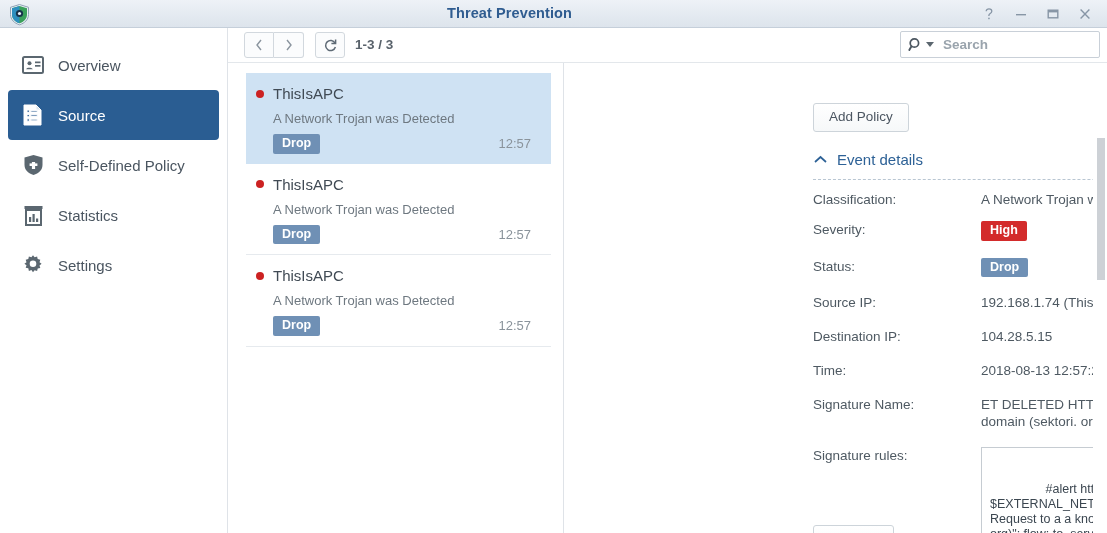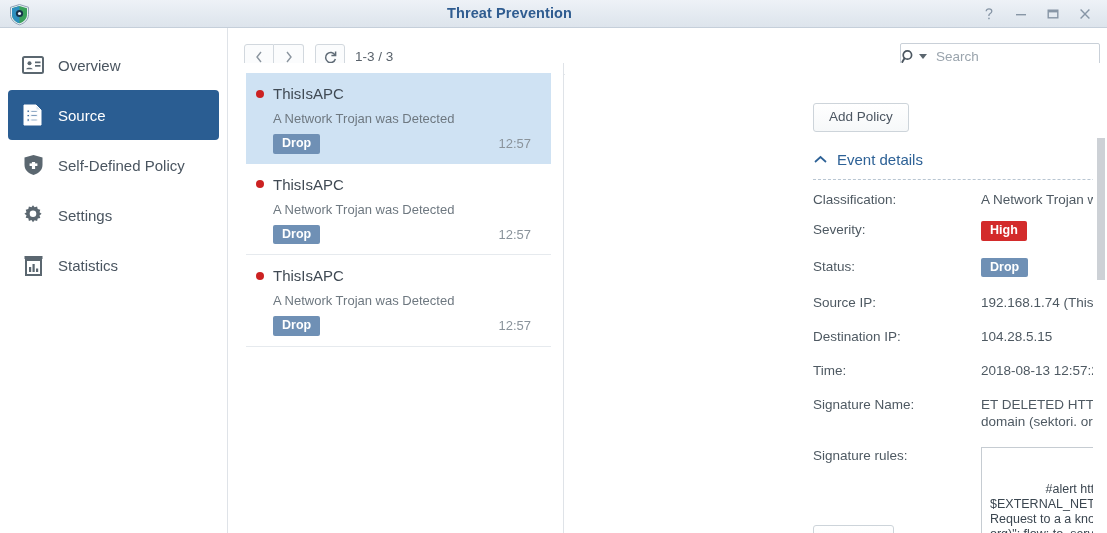--- a/index.html
+++ b/index.html
@@ -80,24 +80,25 @@
 
   
   .main {
     position: absolute; left: 228px; top: 28px;
     width: 879px; height: 505px;
     background: #ffffff;
   }
 
   
   .toolbar {
-    position: absolute; left: 0; top: 12px;
+    position: absolute; left: 0; top: 0;
     width: 879px; height: 35px;
     background: #ffffff;
     border-bottom: 1px solid #e3e7eb;
+    font-weight: bold;
   }
   .tb-group { position: absolute; left: 16px; top: 4px; display: flex; }
   .tb-btn {
     width: 30px; height: 26px;
     border: 1px solid #d2d8de;
     background: #fbfcfd;
     display: flex; align-items: center; justify-content: center;
     color: #8a949e;
   }
   .tb-btn.prev { border-radius: 3px 0 0 3px; }
@@ -108,21 +109,21 @@
     height: 26px; line-height: 26px;
     font-size: 13.5px; color: #59626b;
   }
   .search-wrap {
     position: absolute; right: 7px; top: 3px;
     width: 200px; height: 27px;
     border: 1px solid #c9d0d8;
     border-radius: 2px;
     background: #ffffff;
     display: flex; align-items: center;
-    padding-left: 0;
+    padding-left: 7px;
   }
   .search-ico { display: flex; align-items: center; color: #4c5761; }
   .caret-sm {
     width: 0; height: 0; margin-left: 3px;
     border-left: 4px solid transparent; border-right: 4px solid transparent;
     border-top: 5px solid #5b666f;
   }
   .search-ph {
     margin-left: 9px;
     font-size: 13.5px; color: #9aa4ad;
@@ -335,39 +336,39 @@
             <path d="M10.5 1 L19.5 3.6 V11 C19.5 16 15.6 19.6 10.5 21 C5.4 19.6 1.5 16 1.5 11 V3.6 Z" fill="#5b6770"></path>
             <rect x="8.9" y="8" width="3.2" height="7" fill="#ffffff"></rect>
             <rect x="6.6" y="9.4" width="7.8" height="2.6" fill="#ffffff"></rect>
           </svg>
       </span>
       <span class="nav-label">Self-Defined Policy</span>
     </div>
 
     <div class="nav-item">
       <span class="nav-ico">
+        <svg width="21" height="21" viewBox="0 0 21 21">
+            <rect x="1.5" y="1" width="18" height="3" fill="#5b6770"></rect>
+            <rect x="3" y="5" width="15" height="15" fill="none" stroke="#5b6770" stroke-width="2"></rect>
+            <rect x="6" y="12" width="2.2" height="5" fill="#5b6770"></rect>
+            <rect x="9.5" y="9" width="2.2" height="8" fill="#5b6770"></rect>
+            <rect x="13" y="13.5" width="2.2" height="3.5" fill="#5b6770"></rect>
+          </svg>
+      </span>
+      <span class="nav-label">Statistics</span>
+    </div>
+
+    <div class="nav-item">
+      <span class="nav-ico">
         <svg width="22" height="22" viewBox="0 0 22 22">
           <path d="M11 1.2l1.6 2.1 2.5-.8.6 2.6 2.6.6-.8 2.5 2.1 1.6-2.1 1.6.8 2.5-2.6.6-.6 2.6-2.5-.8L11 18.2l-1.6-2.1-2.5.8-.6-2.6-2.6-.6.8-2.5L2.4 9.8l2.1-1.6-.8-2.5 2.6-.6.6-2.6 2.5.8z" fill="#5b6770"></path>
           <circle cx="11" cy="9.8" r="3.3" fill="#ffffff"></circle>
         </svg>
       </span>
       <span class="nav-label">Settings</span>
-    </div>
-
-    <div class="nav-item">
-      <span class="nav-ico">
-        <svg width="21" height="21" viewBox="0 0 21 21">
-            <rect x="1.5" y="1" width="18" height="3" fill="#5b6770"></rect>
-            <rect x="3" y="5" width="15" height="15" fill="none" stroke="#5b6770" stroke-width="2"></rect>
-            <rect x="6" y="12" width="2.2" height="5" fill="#5b6770"></rect>
-            <rect x="9.5" y="9" width="2.2" height="8" fill="#5b6770"></rect>
-            <rect x="13" y="13.5" width="2.2" height="3.5" fill="#5b6770"></rect>
-          </svg>
-      </span>
-      <span class="nav-label">Statistics</span>
     </div>
 
   </div>
 
   <div class="main">
 
     <div class="toolbar">
       <div class="tb-group">
         <div class="tb-btn prev">
           <svg width="12" height="14" viewBox="0 0 12 14">

